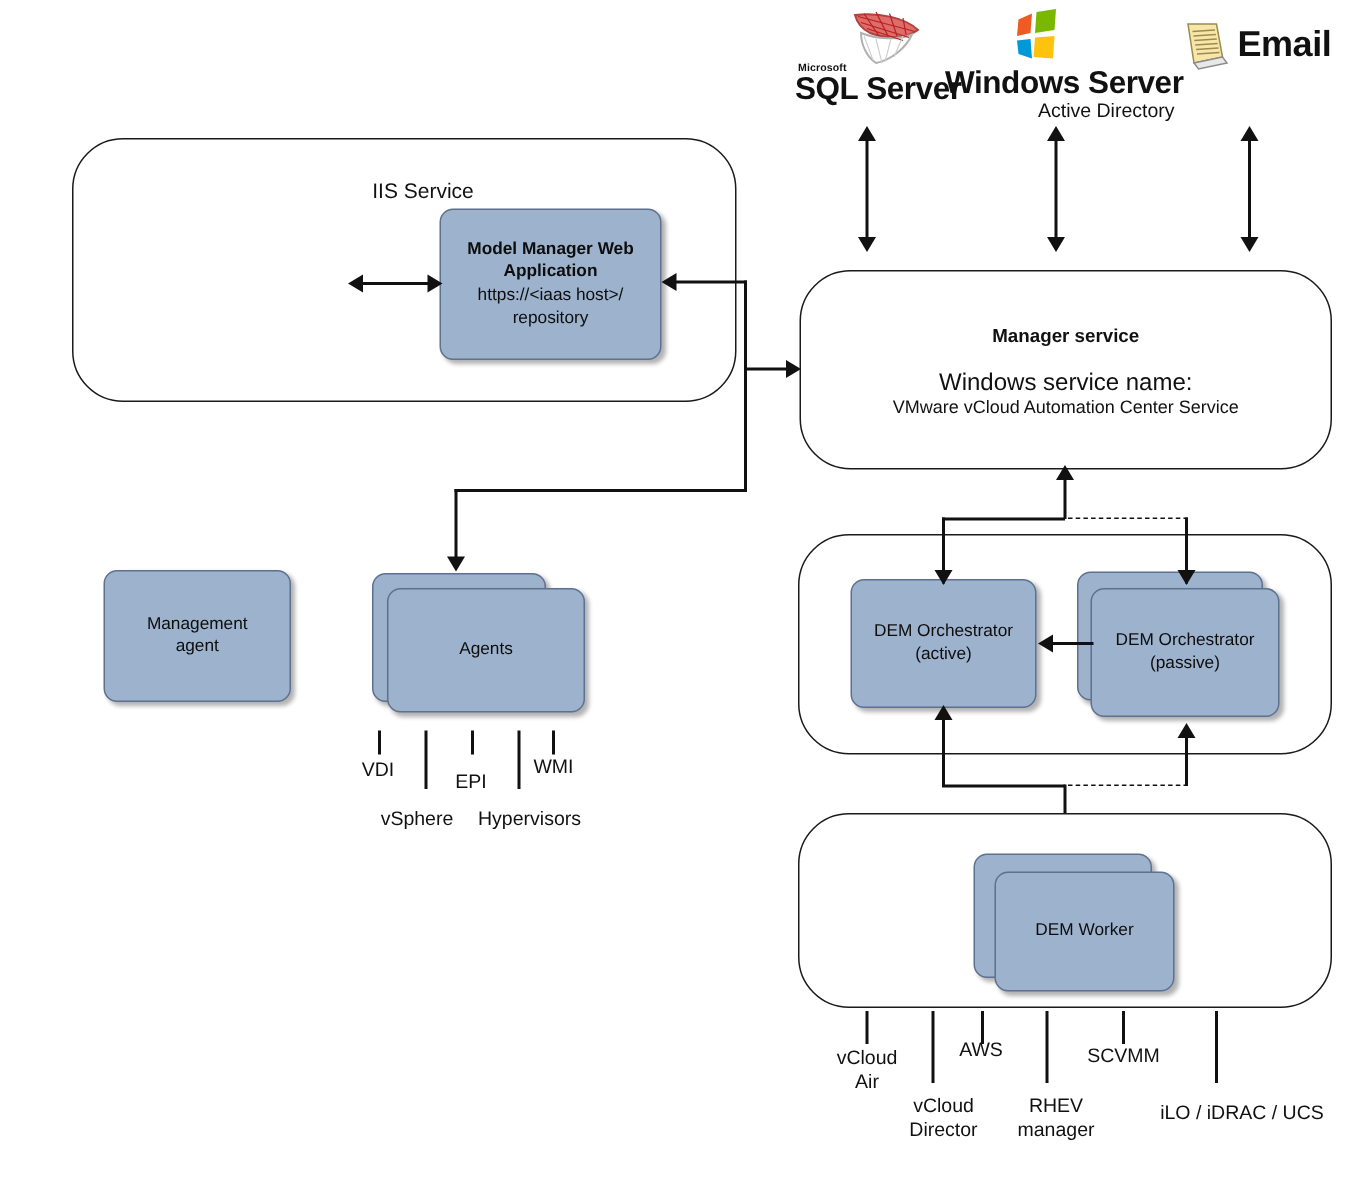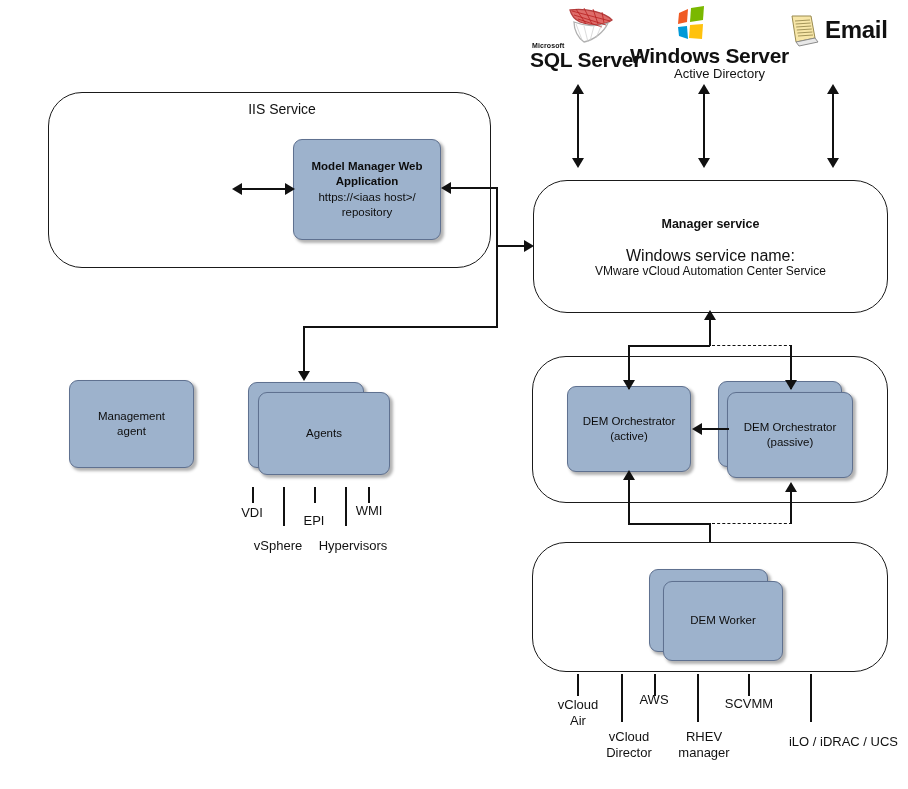--- a/index.html
+++ b/index.html
@@ -78,21 +78,21 @@
   </div>
 
   <div class="logo-wrap" style="left:630px;top:6px;width:160px;height:70px;">
     <svg width="46" height="40" viewBox="0 0 46 40" style="position:absolute;left:36px;top:0;">
       <path d="M13 7 L22 3 L21 16 L12 18 Z" fill="#f05a23"></path>
       <path d="M25 2 L38 0 L37 14 L24 16 Z" fill="#7ab800"></path>
       <path d="M12 21 L21 20 L22 33 L13 30 Z" fill="#0099d8"></path>
       <path d="M24 19 L37 18 L36 33 L23 32 Z" fill="#ffc20e"></path>
     </svg>
     <div class="logo-text" style="position:absolute;left:0px;top:38px;white-space:nowrap;">Windows Server</div>
-    <div class="logo-sub" style="position:absolute;left:44px;top:60px;white-space:nowrap;">Active Directory</div>
+    <div class="logo-sub" style="position:absolute;left:62px;top:60px;white-space:nowrap;">Active Directory</div>
   </div>
 
   <div class="logo-wrap" style="left:785px;top:12px;width:110px;height:46px;">
     <svg width="36" height="34" viewBox="0 0 36 34" style="position:absolute;left:0px;top:2px;">
       <path d="M7 2 L26 2 L30 24 L11 28 Z" fill="#f7e6a8" stroke="#9a8b50" stroke-width="1"></path>
       <g stroke="#9a8b50" stroke-width="0.9">
         <path d="M10 7 L25 6"></path>
           <path d="M10.6 10 L25.6 9"></path>
           <path d="M11.2 13 L26.2 12"></path>
         <path d="M11.8 16 L26.8 15"></path>
@@ -110,21 +110,21 @@
 
   <div class="ln vl abs" style="left:703px;top:92px;height:74px;"></div>
   <div class="arrow ar-up" style="left:698px;top:84px;"></div>
   <div class="arrow ar-down" style="left:698px;top:158px;"></div>
 
   <div class="ln vl abs" style="left:832px;top:92px;height:74px;"></div>
   <div class="arrow ar-up" style="left:827px;top:84px;"></div>
   <div class="arrow ar-down" style="left:827px;top:158px;"></div>
 
   <div class="container" style="left:48px;top:92px;width:443px;height:176px;">
-    <div class="container-title" style="top:8px;margin-left:25px;">IIS Service</div>
+    <div class="container-title" style="top:26px;margin-left:25px;">IIS Service</div>
   </div>
 
 
   <div class="bluebox" style="left:293px;top:139px;width:148px;height:101px;">
     <div class="inner">
       <b>Model Manager Web</b><br>
       <b>Application</b><br>
       <span>https://&lt;iaas host&gt;/</span><br>
       <span>repository</span>
     </div>
@@ -243,15 +243,15 @@
   <div class="ticklabel" style="left:716px;top:696px;width:66px;">SCVMM</div>
 
   <div class="ticklabel" style="left:592px;top:729px;width:74px;">
     <span>vCloud</span><br>
     <span>Director</span>
   </div>
   <div class="ticklabel" style="left:669px;top:729px;width:70px;">
     <span>RHEV</span><br>
     <span>manager</span>
   </div>
-  <div class="ticklabel" style="left:758px;top:734px;width:140px;text-align:right;">iLO / iDRAC / UCS</div>
+  <div class="ticklabel" style="left:758px;top:734px;width:140px;">iLO / iDRAC / UCS</div>
 
 </div>
 
 </body></html>

